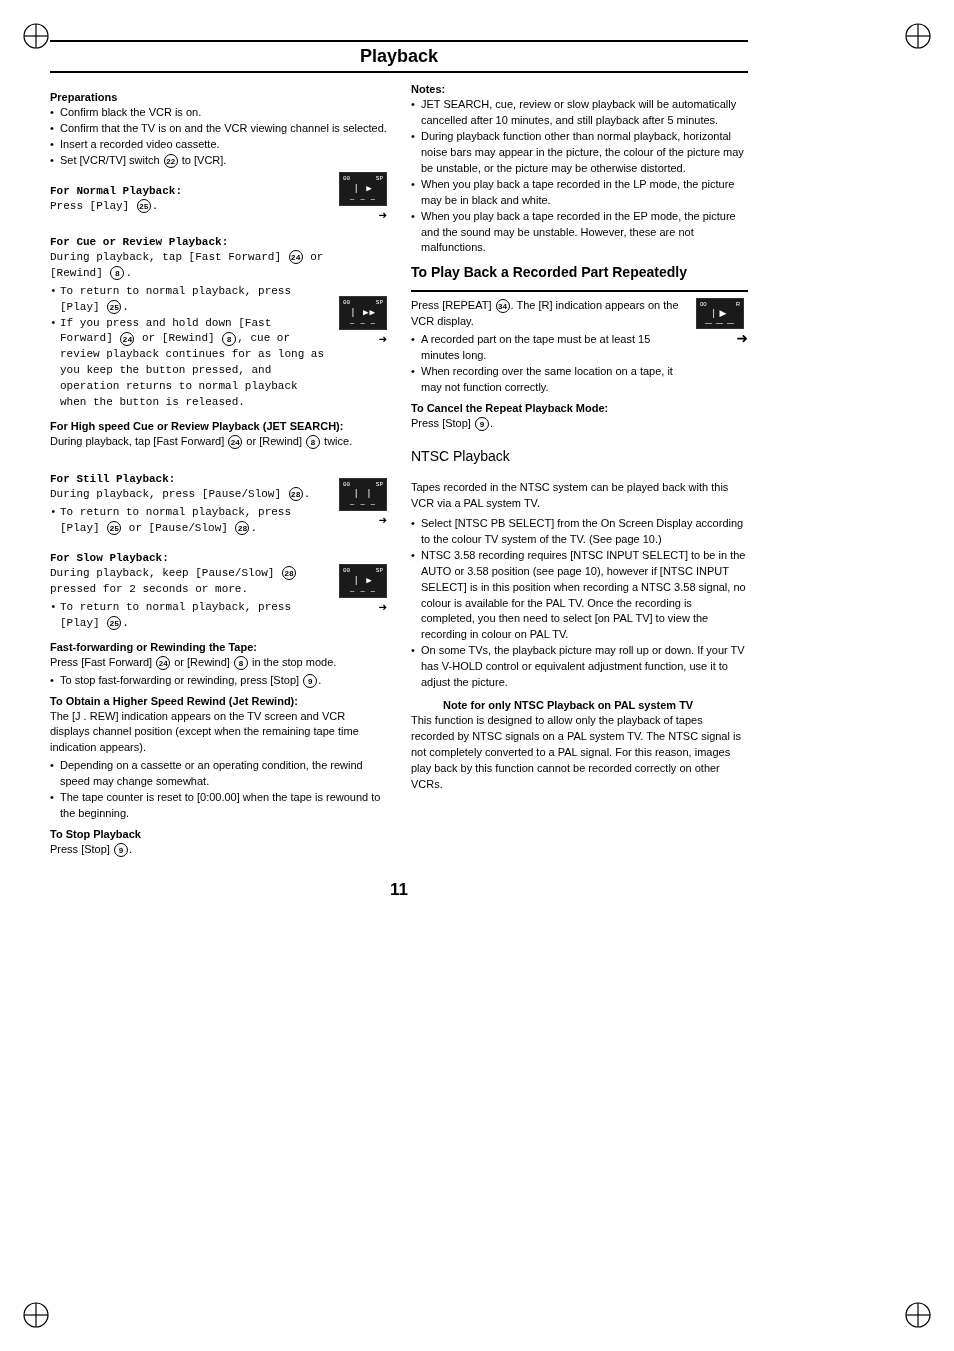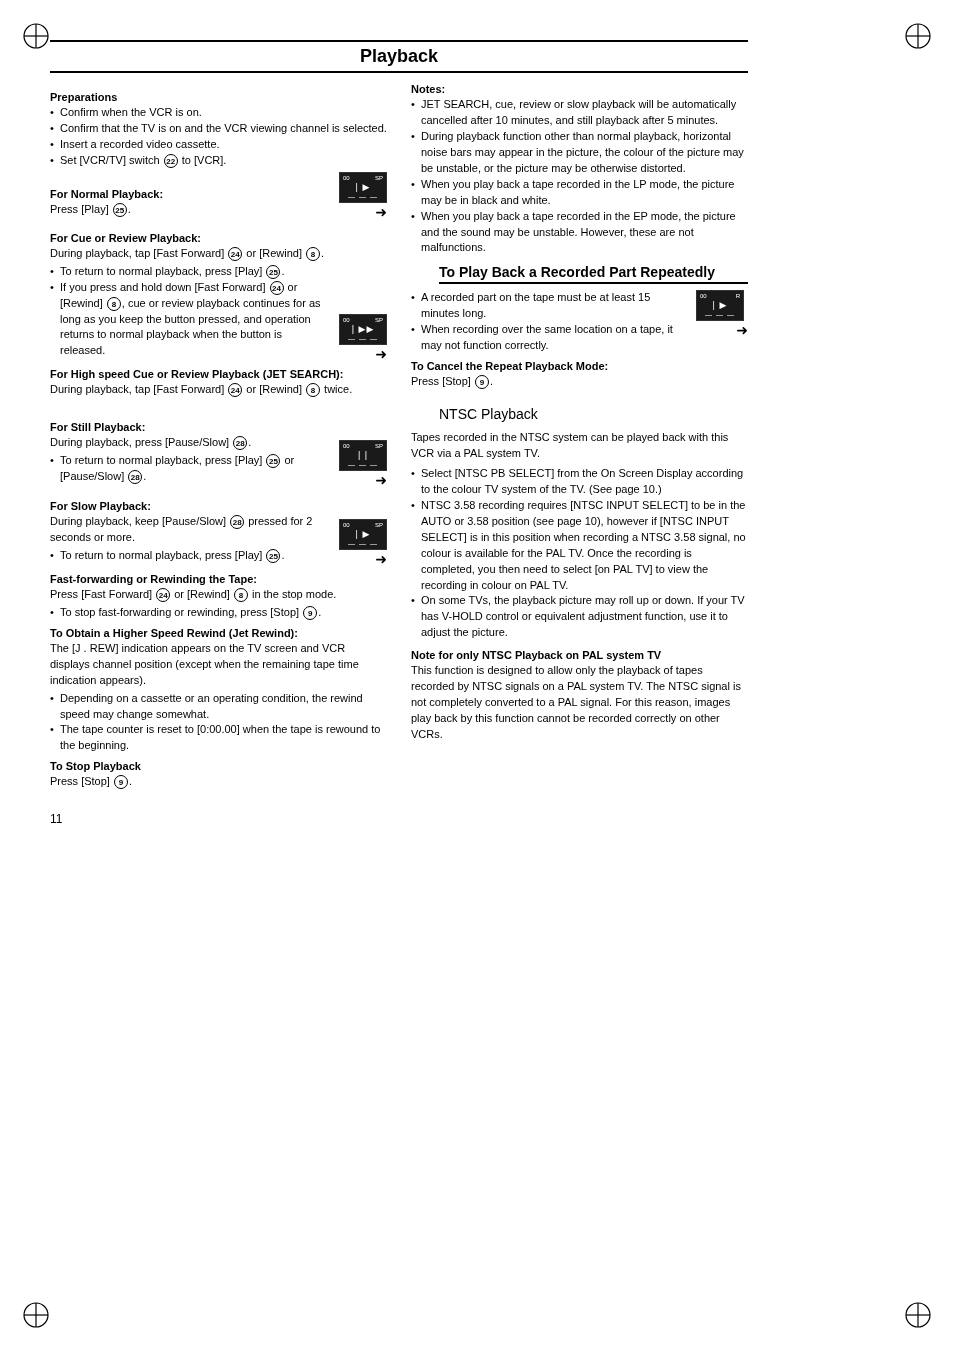--- a/index.html
+++ b/index.html
@@ -111,23 +111,24 @@
       text-align: center;
       line-height: 13px;
       font-weight: bold;
       vertical-align: middle;
       margin: 0 1px;
     }
 
     
     .vcr-diagram-row {
       display: flex;
-      align-items: flex-end;
+      align-items: center;
       margin-bottom: 6px;
       gap: 6px;
+      font-family: Liberation Mono, monospace;
     }
     .vcr-diagram-text {
       flex: 1;
     }
     .vcr-icon {
       width: 52px;
       flex-shrink: 0;
       text-align: right;
     }
     .vcr-box {
@@ -162,41 +163,41 @@
       margin-top: 1px;
     }
 
     
     .right-section-title {
       font-size: 14px;
       font-weight: bold;
       border-bottom: 2px solid #000;
       margin-bottom: 6px;
       margin-top: 8px;
-      padding-bottom: 2px;
-      margin-left: 28px;
+      padding-bottom: 10px;
     }
 
     .right-section-title.ntsc {
       font-size: 14px;
       font-weight: normal;
       margin-top: 14px;
       border-bottom: none;
     }
 
     .notes-heading {
       font-weight: bold;
       font-size: 11px;
       margin-bottom: 2px;
     }
 
     
     .page-number {
-      font-size: 12px;
-      font-weight: normal;
+      text-align: center;
+      font-size: 17px;
+      font-weight: bold;
       margin-top: 20px;
     }
 
     
     .repeat-row {
       display: flex;
       gap: 8px;
       align-items: flex-start;
     }
     .repeat-text { flex: 1; }
@@ -239,21 +240,21 @@
   <div class="title-section">
     <span class="page-title">Playback</span>
   </div>
 
   <div class="content-area">
 
     <div class="left-col">
 
       <div class="section-heading">Preparations</div>
       <ul class="bullet-list">
-        <li>Confirm when the VCR is on.</li>
+        <li>Confirm black the VCR is on.</li>
         <li>Confirm that the TV is on and the VCR viewing channel is selected.</li>
         <li>Insert a recorded video cassette.</li>
         <li>Set [VCR/TV] switch <span class="btn-num">22</span> to [VCR].</li>
       </ul>
 
       <div class="vcr-diagram-row">
         <div class="vcr-diagram-text">
           <div class="subsection-heading">For Normal Playback:</div>
           <p>Press [Play] <span class="btn-num">25</span>.</p>
         </div>
@@ -362,20 +363,21 @@
         <li>JET SEARCH, cue, review or slow playback will be automatically cancelled after 10 minutes, and still playback after 5 minutes.</li>
         <li>During playback function other than normal playback, horizontal noise bars may appear in the picture, the colour of the picture may be unstable, or the picture may be otherwise distorted.</li>
         <li>When you play back a tape recorded in the LP mode, the picture may be in black and white.</li>
         <li>When you play back a tape recorded in the EP mode, the picture and the sound may be unstable. However, these are not malfunctions.</li>
       </ul>
 
       <div class="right-section-title">To Play Back a Recorded Part Repeatedly</div>
 
       <div class="repeat-row">
         <div class="repeat-text">
+          <p>Press [REPEAT] <span class="btn-num">34</span>. The [R] indication appears on the VCR display.</p>
           <ul class="bullet-list">
             <li>A recorded part on the tape must be at least 15 minutes long.</li>
             <li>When recording over the same location on a tape, it may not function correctly.</li>
           </ul>
           <div class="subsection-heading">To Cancel the Repeat Playback Mode:</div>
           <p>Press [Stop] <span class="btn-num">9</span>.</p>
         </div>
         <div class="repeat-icon">
           <div class="vcr-box">
             <div class="vcr-label-top">
@@ -390,21 +392,21 @@
       </div>
 
       <div class="right-section-title ntsc">NTSC Playback</div>
       <p>Tapes recorded in the NTSC system can be played back with this VCR via a PAL system TV.</p>
       <ul class="bullet-list" style="margin-top:4px;">
         <li>Select [NTSC PB SELECT] from the On Screen Display according to the colour TV system of the TV. (See page 10.)</li>
         <li>NTSC 3.58 recording requires [NTSC INPUT SELECT] to be in the AUTO or 3.58 position (see page 10), however if [NTSC INPUT SELECT] is in this position when recording a NTSC 3.58 signal, no colour is available for the PAL TV. Once the recording is completed, you then need to select [on PAL TV] to view the recording in colour on PAL TV.</li>
         <li>On some TVs, the playback picture may roll up or down. If your TV has V-HOLD control or equivalent adjustment function, use it to adjust the picture.</li>
       </ul>
 
-      <div class="subsection-heading" style="margin-top:8px;">Note for only NTSC Playback on PAL system TV</div>
+      <div class="subsection-heading" style="margin-top:8px;margin-left:32px;">Note for only NTSC Playback on PAL system TV</div>
       <p>This function is designed to allow only the playback of tapes recorded by NTSC signals on a PAL system TV. The NTSC signal is not completely converted to a PAL signal. For this reason, images play back by this function cannot be recorded correctly on other VCRs.</p>
 
     </div>
 
   </div>
 
   <div class="page-number">11</div>
 
 </div>
 

